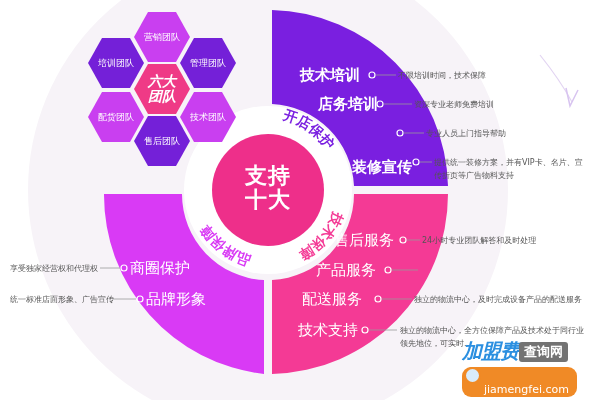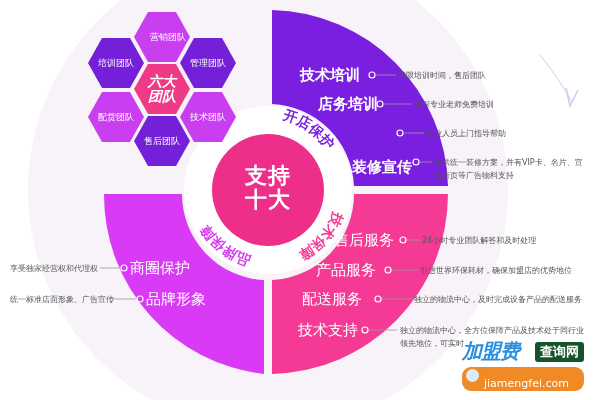--- a/index.html
+++ b/index.html
@@ -29,25 +29,25 @@
     .hex-center-title {
       position: absolute; color: #ffffff; font-weight: bold; font-size: 14px; line-height: 15px; text-align: center;
     }
     .ring-text { font-weight: bold; font-size: 14px; }
     .watermark { position: absolute; }
     .wm-row { display: flex; align-items: center; }
     .wm-big {
       font-size: 20px; font-weight: bold; color: #2b8fe0; font-style: italic; letter-spacing: -1px;
     }
     .wm-tag {
-      background: #14532d; color: #fff; font-size: 13px; font-weight: bold; padding: 1px 5px;
-      border-radius: 3px; margin-left: 16px;
+      background: #737373; color: #fff; font-size: 13px; font-weight: bold; padding: 1px 5px;
+      border-radius: 3px; margin-left: 0;
     }
     .wm-url {
-      background: #f08a26; color: #fff; font-size: 11px; padding: 10px 8px 1px 22px; border-radius: 9px;
+      background: #f08a26; color: #fff; font-size: 11px; padding: 16px 8px 1px 22px; border-radius: 9px;
       position: relative; margin-top: 2px;
     }
     .wm-lens {
       position: absolute; left: 2px; top: 0px; width: 13px; height: 13px; border-radius: 50%;
       border: 2px solid #f08a26; background: #d9ecfb;
     }
   </style>
 </head>
 <body>
 
@@ -121,52 +121,51 @@
       <line x1="420" y1="162" x2="432" y2="162"></line>
       <line x1="407" y1="240" x2="420" y2="240"></line>
       <line x1="392" y1="270" x2="418" y2="270"></line>
       <line x1="382" y1="299" x2="412" y2="299"></line>
       <line x1="369" y1="330" x2="397" y2="330"></line>
       <line x1="100" y1="268" x2="120" y2="268"></line>
       <line x1="112" y1="299" x2="136" y2="299"></line>
     </g>
   </svg>
 
-  <div class="hex-label" style="left:140px;top:31px;width:56px;">营销团队</div>
+  <div class="hex-label" style="left:134px;top:31px;width:56px;">营销团队</div>
   <div class="hex-label" style="left:180px;top:57px;width:56px;">管理团队</div>
   <div class="hex-label" style="left:180px;top:111px;width:56px;">技术团队</div>
   <div class="hex-label" style="left:134px;top:135px;width:56px;">售后团队</div>
   <div class="hex-label" style="left:88px;top:111px;width:56px;">配货团队</div>
   <div class="hex-label" style="left:88px;top:57px;width:56px;">培训团队</div>
   <div class="hex-center-title" style="left:134px;top:74px;width:56px;font-style:italic;">
     <div>六大</div>
     <div>团队</div>
   </div>
 
   <div class="center-title" style="left:224px;top:164px;width:88px;">
     <div>支持</div>
     <div>十大</div>
   </div>
 
   <div class="label-main" style="left:300px;top:66px;">技术培训</div>
-  <div class="desc" style="left:398px;top:69px;">不限培训时间，售后团队</div>
+  <div class="desc" style="left:398px;top:69px;">不限培训时间，技术保障</div>
 
   <div class="label-main" style="left:318px;top:95px;">店务培训</div>
   <div class="desc" style="left:414px;top:98px;">资深专业老师免费培训</div>
 
   <div class="desc" style="left:426px;top:127px;">专业人员上门指导帮助</div>
 
   <div class="label-main" style="left:352px;top:158px;">装修宣传</div>
   <div class="desc wrap" style="left:434px;top:156px;width:150px;">提供统一装修方案，并有VIP卡、名片、宣传折页等广告物料支持</div>
 
   <div class="label-main light" style="left:334px;top:231px;">售后服务</div>
   <div class="desc" style="left:422px;top:234px;">24小时专业团队解答和及时处理</div>
 
   <div class="label-main light" style="left:316px;top:261px;">产品服务</div>
-  <div class="desc" style="left:420px;top:264px;">引进世界环保耗材，确保加盟店的优势地位</div>
 
   <div class="label-main light" style="left:302px;top:290px;">配送服务</div>
   <div class="desc" style="left:414px;top:293px;">独立的物流中心，及时完成设备产品的配送服务</div>
 
   <div class="label-main light" style="left:298px;top:321px;">技术支持</div>
   <div class="desc wrap" style="left:400px;top:324px;width:190px;">独立的物流中心，全方位保障产品及技术处于同行业领先地位，可实时...</div>
 
   <div class="label-main light" style="left:130px;top:259px;">商圈保护</div>
   <div class="desc" style="left:10px;top:262px;">享受独家经营权和代理权</div>
 

